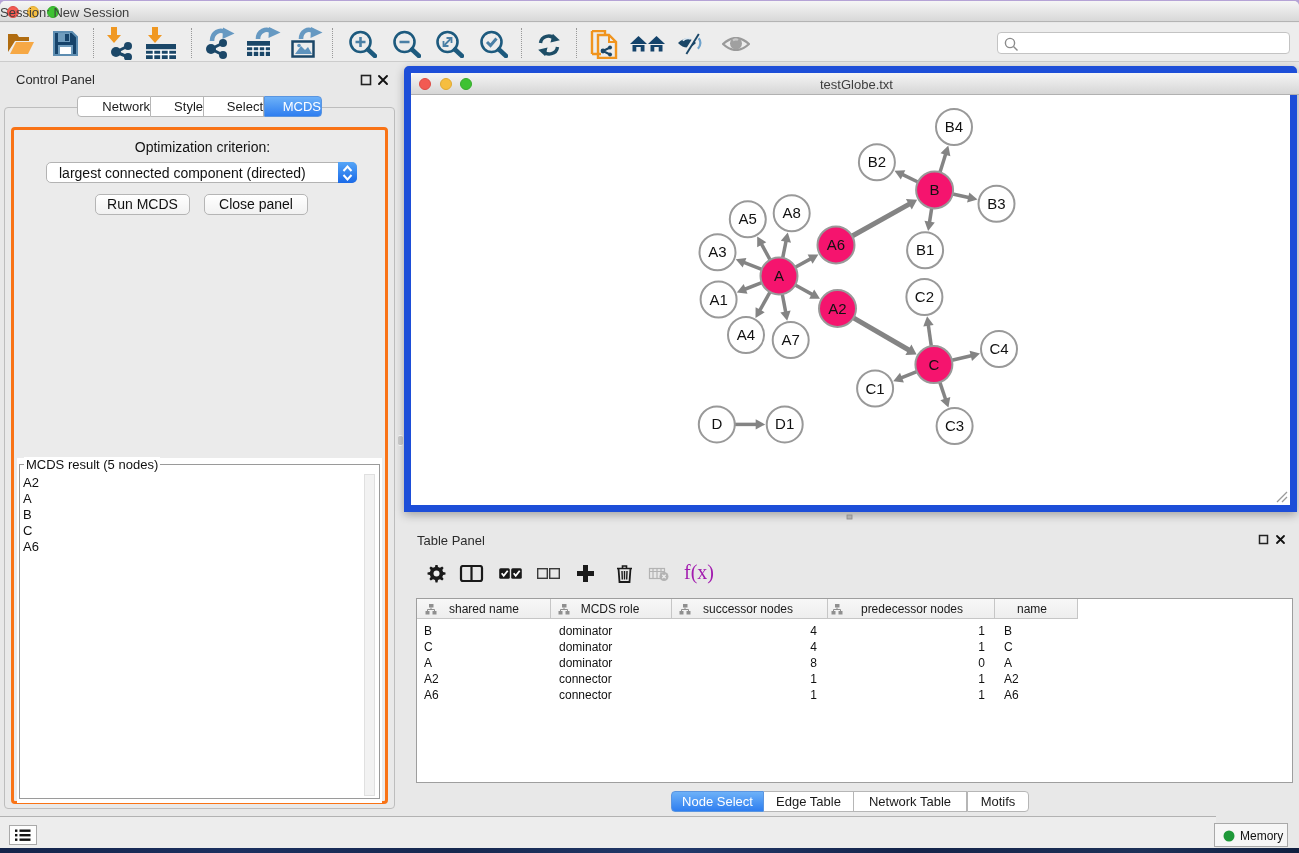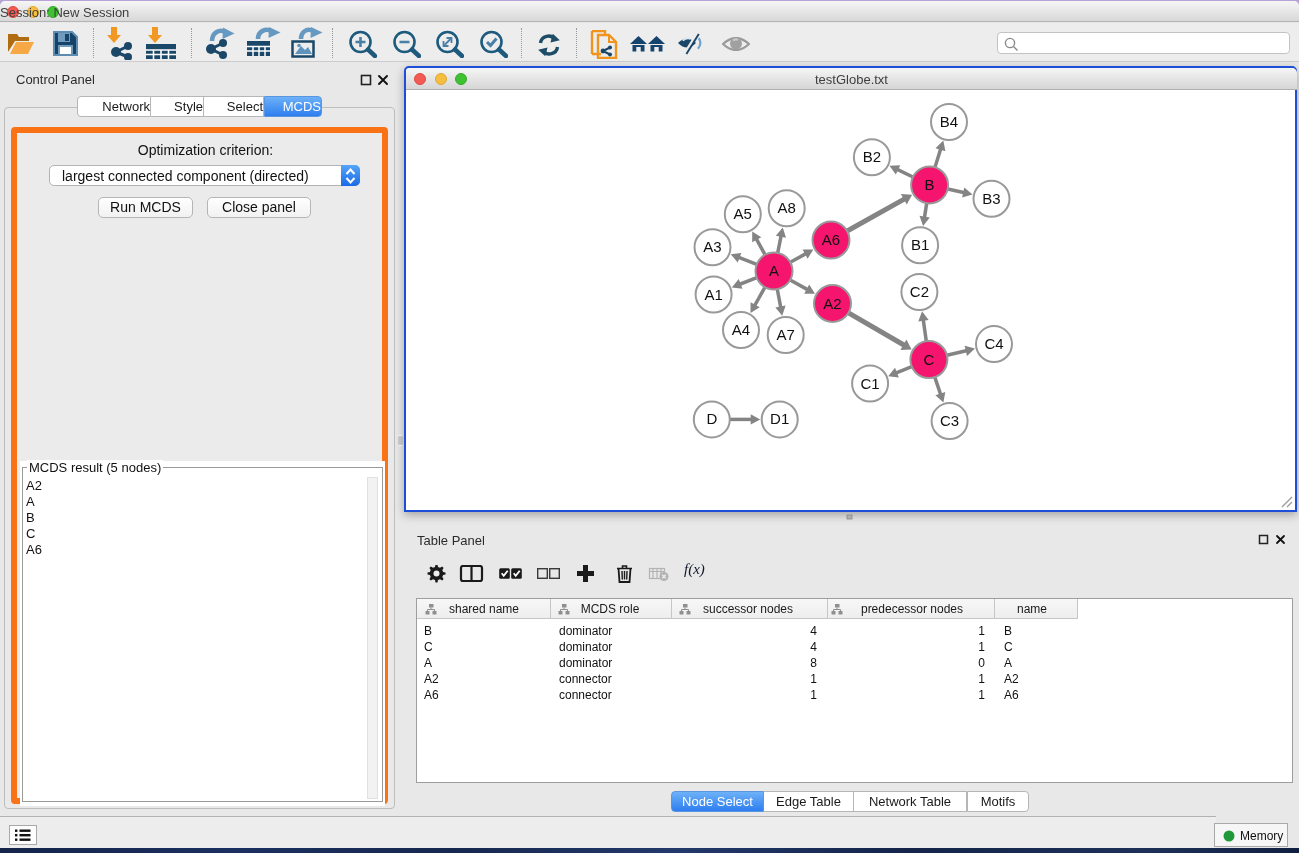--- a/index.html
+++ b/index.html
@@ -10,38 +10,38 @@
 #win { left:0; top:1px; width:1299px; height:847px; background:#e8e8e8; border-radius:5px 5px 0 0; overflow:hidden; }
 #titlebar { left:0; top:0; width:1299px; height:21px; background:linear-gradient(#f6f6f6,#d8d8d8); border-bottom:1px solid #b4b4b4; border-radius:5px 5px 0 0; }
 .tl { width:12px; height:12px; border-radius:50%; top:5px; }
 #title { width:100%; text-align:left; top:4px; font-size:13px; color:#3e3e3e; }
 #toolbar { left:0; top:22px; width:1299px; height:39px; background:#ededed; border-bottom:1px solid #cccccc; }
 .sep { top:5px; height:30px; width:0; border-left:1px dotted #999; }
 #searchbox { left:997px; top:9px; width:293px; height:22px; background:#fff; border:1px solid #c3c3c3; border-radius:4px; }
 
 #cp-title { left:16px; top:71px; font-size:13px; color:#2b2b2b; }
 #cp-box { left:4px; top:106px; width:391px; height:702px; background:#e9e9e9; border:1px solid #bdbdbd; border-radius:4px; }
-#cp-sub { left:6px; top:19px; width:377px; height:677px; background:#ebebeb; border:6px solid #f97316; border-radius:4px; }
+#cp-sub { left:6px; top:19px; width:377px; height:677px; background:#ebebeb; border:3px solid #f97316; border-radius:4px; }
 .tab { top:95px; height:21px; background:#fff; border:1px solid #b6b6b6; font-size:13px; color:#1a1a1a; text-align:right; line-height:19px; z-index:5; }
 #tab-mcds { background:linear-gradient(#6db1f8,#2e7ef0); color:#fff; border-color:#5a95e0; }
 #opt-label { left:0; top:9px; width:377px; text-align:center; font-size:14px; color:#111; }
 #combo { left:32px; top:32px; width:311px; height:21px; background:#fff; border:1px solid #b3b3b3; border-radius:5px; font-size:14px; color:#111; line-height:20px; padding-left:12px; }
 #combo-btn { right:-1px; top:-1px; width:19px; height:21px; background:linear-gradient(#55a5f7,#1a6ae8); border-radius:0 5px 5px 0; }
 .btn { top:64px; height:21px; background:linear-gradient(#ffffff,#f1f1f1); border:1px solid #b5b5b5; border-radius:5px; font-size:14px; color:#111; text-align:center; line-height:19px; }
 #result-white { left:3px; top:328px; width:365px; height:345px; background:#fff;padding-left:32px; }
 #fieldset { left:2px; top:6px; width:361px; height:335px; border:1px solid #9a9a9a; }
 #fieldset-legend { left:4px; top:-8px; background:#fff; font-size:13px; color:#111; padding:0 2px; }
 #mcds-list { left:3px; top:10px; font-size:13px; color:#111; line-height:16px; }
 #scrolltrack { left:344px; top:9px; width:11px; height:322px; background:#f2f2f2; border:1px solid #e0e0e0; }
 
 #statusbar { left:0; top:815px; width:1216px; height:32px; background:#ededed; border-top:1px solid #b2b2b2; }
 #listbtn { left:9px; top:8px; width:28px; height:20px; background:#fdfdfd; border:1px solid #a9a9a9; }
 #membtn { left:1214px; top:6px; width:74px; height:24px; background:#f6f6f6; border:1px solid #a9a9a9; font-size:12px; color:#111; }
 
-#netwin { left:404px; top:65px; width:893px; height:446px; background:#fff; border:2px solid #1d4ed8; border-radius:5px 5px 0 0; box-shadow:0 3px 10px rgba(0,0,0,0.3); }
+#netwin { left:404px; top:65px; width:893px; height:446px; background:#fff; border:7px solid #1d4ed8; border-radius:5px 5px 0 0; box-shadow:0 3px 10px rgba(0,0,0,0.3); }
 #net-titlebar { left:0; top:0; width:891px; height:22px; background:linear-gradient(#f5f5f5,#d6d6d6); border-bottom:1px solid #b1b1b1; border-radius:5px 5px 0 0; }
 #net-title { width:100%; text-align:center; top:4px; font-size:13px; color:#3e3e3e; }
 
 #tp-title { left:417px; top:532px; font-size:13px; color:#2b2b2b; }
 #table { left:416px; top:597px; width:877px; height:185px; background:#fff; border:1px solid #9e9e9e; }
 #thead { left:0; top:0; width:660px; height:20px; background:linear-gradient(#f7f7f7,#eeeeee); border-bottom:1px solid #c6c6c6; }
 .th { top:0; height:20px; font-size:12px; color:#1a1a1a; text-align:center; line-height:20px; }
 .thsep { top:0; height:20px; width:0; border-left:1px solid #c6c6c6; }
 .row { font-size:12px; color:#111; height:16px; }
 .cell { position:absolute; white-space:nowrap; }
@@ -346,21 +346,21 @@
       <path d="M2.5 3.5 L3.5 17 L13.5 17 L14.5 3.5" fill="none" stroke="#1a1a1a" stroke-width="1.8"></path>
       <path d="M6 6 L6.3 14.5 M8.5 6 L8.5 14.5 M11 6 L10.7 14.5" stroke="#1a1a1a" stroke-width="1.4"></path>
     </g>
     <g transform="translate(222,3)">
       <rect x="0.5" y="0.5" width="15" height="10" fill="none" stroke="#b3b3b3" stroke-width="1.2"></rect>
       <path d="M0.5 3.5 L15.5 3.5 M4 0.5 L4 10.5 M8 0.5 L8 10.5 M12 0.5 L12 10.5" stroke="#b3b3b3" stroke-width="1.2"></path>
       <circle cx="15" cy="8.5" r="4.5" fill="#b3b3b3"></circle>
         <path d="M13.3 6.8 L16.7 10.2 M16.7 6.8 L13.3 10.2" stroke="#ededed" stroke-width="1.3"></path>
     </g>
   </svg>
-  <div class="abs" style="left:684px;top:560px;font-family:'Liberation Serif',serif;font-style:italic;font-size:15px;color:#0f172a;">f(x)</div>
+  <div class="abs" style="left:684px;top:560px;font-family:'Liberation Serif',serif;font-size:20px;color:#a21caf;">f(x)</div>
   <div class="abs" id="table">
     <div class="abs" id="thead">
       <svg class="abs" style="left:8px;top:5px" width="12" height="11" viewBox="0 0 12 11">
           <rect x="4" y="0" width="4.5" height="3.5" fill="#8f8f8f"></rect>
           <rect x="0.5" y="7" width="4" height="3.5" fill="#8f8f8f"></rect>
           <rect x="7.5" y="7" width="4" height="3.5" fill="#8f8f8f"></rect>
           <path d="M6 3.5 L6 5.5 M2.5 7 L2.5 5.5 L9.5 5.5 L9.5 7" stroke="#8f8f8f" stroke-width="1" fill="none"></path>
         </svg>
       <div class="abs th" style="left:15px;width:104px;">shared name</div>
       <svg class="abs" style="left:141px;top:5px" width="12" height="11" viewBox="0 0 12 11">

